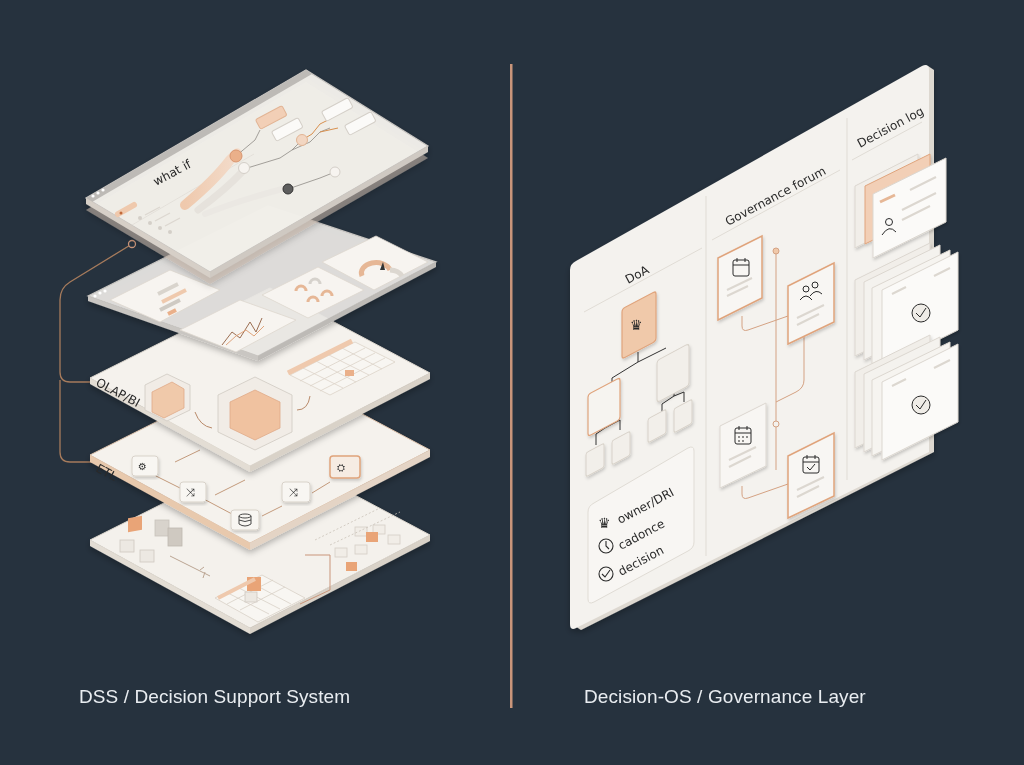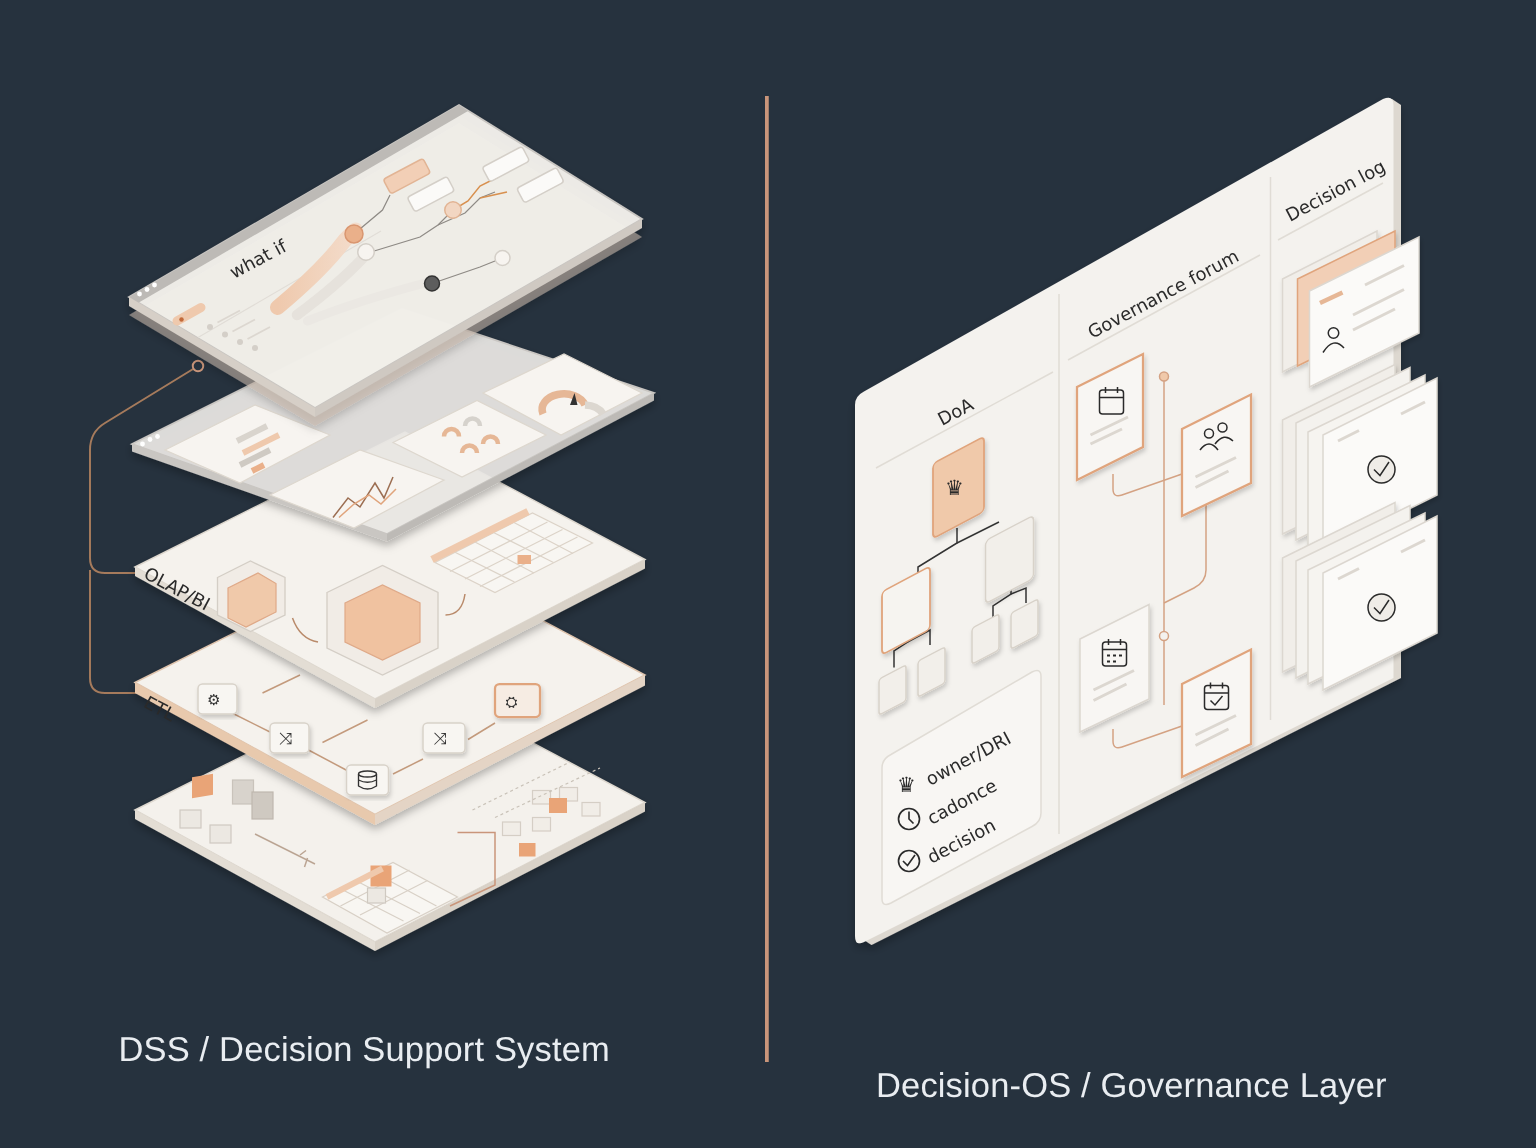--- a/index.html
+++ b/index.html
@@ -1,20 +1,20 @@
 <!DOCTYPE html>
 <html><head>
 <meta charset="utf-8">
 <style>
   html,body{margin:0;padding:0;}
   body{width:1024px;height:765px;background:#26323e;overflow:hidden;position:relative;font-family:"Liberation Sans","DejaVu Sans",sans-serif;}
   #stage{position:absolute;left:0;top:0;width:1024px;height:765px;}
-  .caption{position:absolute;top:686px;color:#e9edf1;font-size:23px;letter-spacing:0.1px;white-space:nowrap;}
+  .caption{position:absolute;top:686px;color:#e9edf1;font-size:19px;letter-spacing:0.1px;white-space:nowrap;}
   #cap-left{left:79px;}
-  #cap-right{left:584px;margin-top:24px;}
+  #cap-right{left:584px;}
   .lbl{font-family:"DejaVu Sans","Liberation Sans",sans-serif;fill:#2a2a2a;}
 </style>
 </head>
 <body>
 
 <svg id="stage" viewBox="0 0 1024 765" xmlns="http://www.w3.org/2000/svg">
   <defs>
     <filter id="sh" x="-20%" y="-20%" width="140%" height="140%">
       <feDropShadow dx="0" dy="3" stdDeviation="3" flood-color="#000" flood-opacity="0.28"></feDropShadow>
     </filter>

